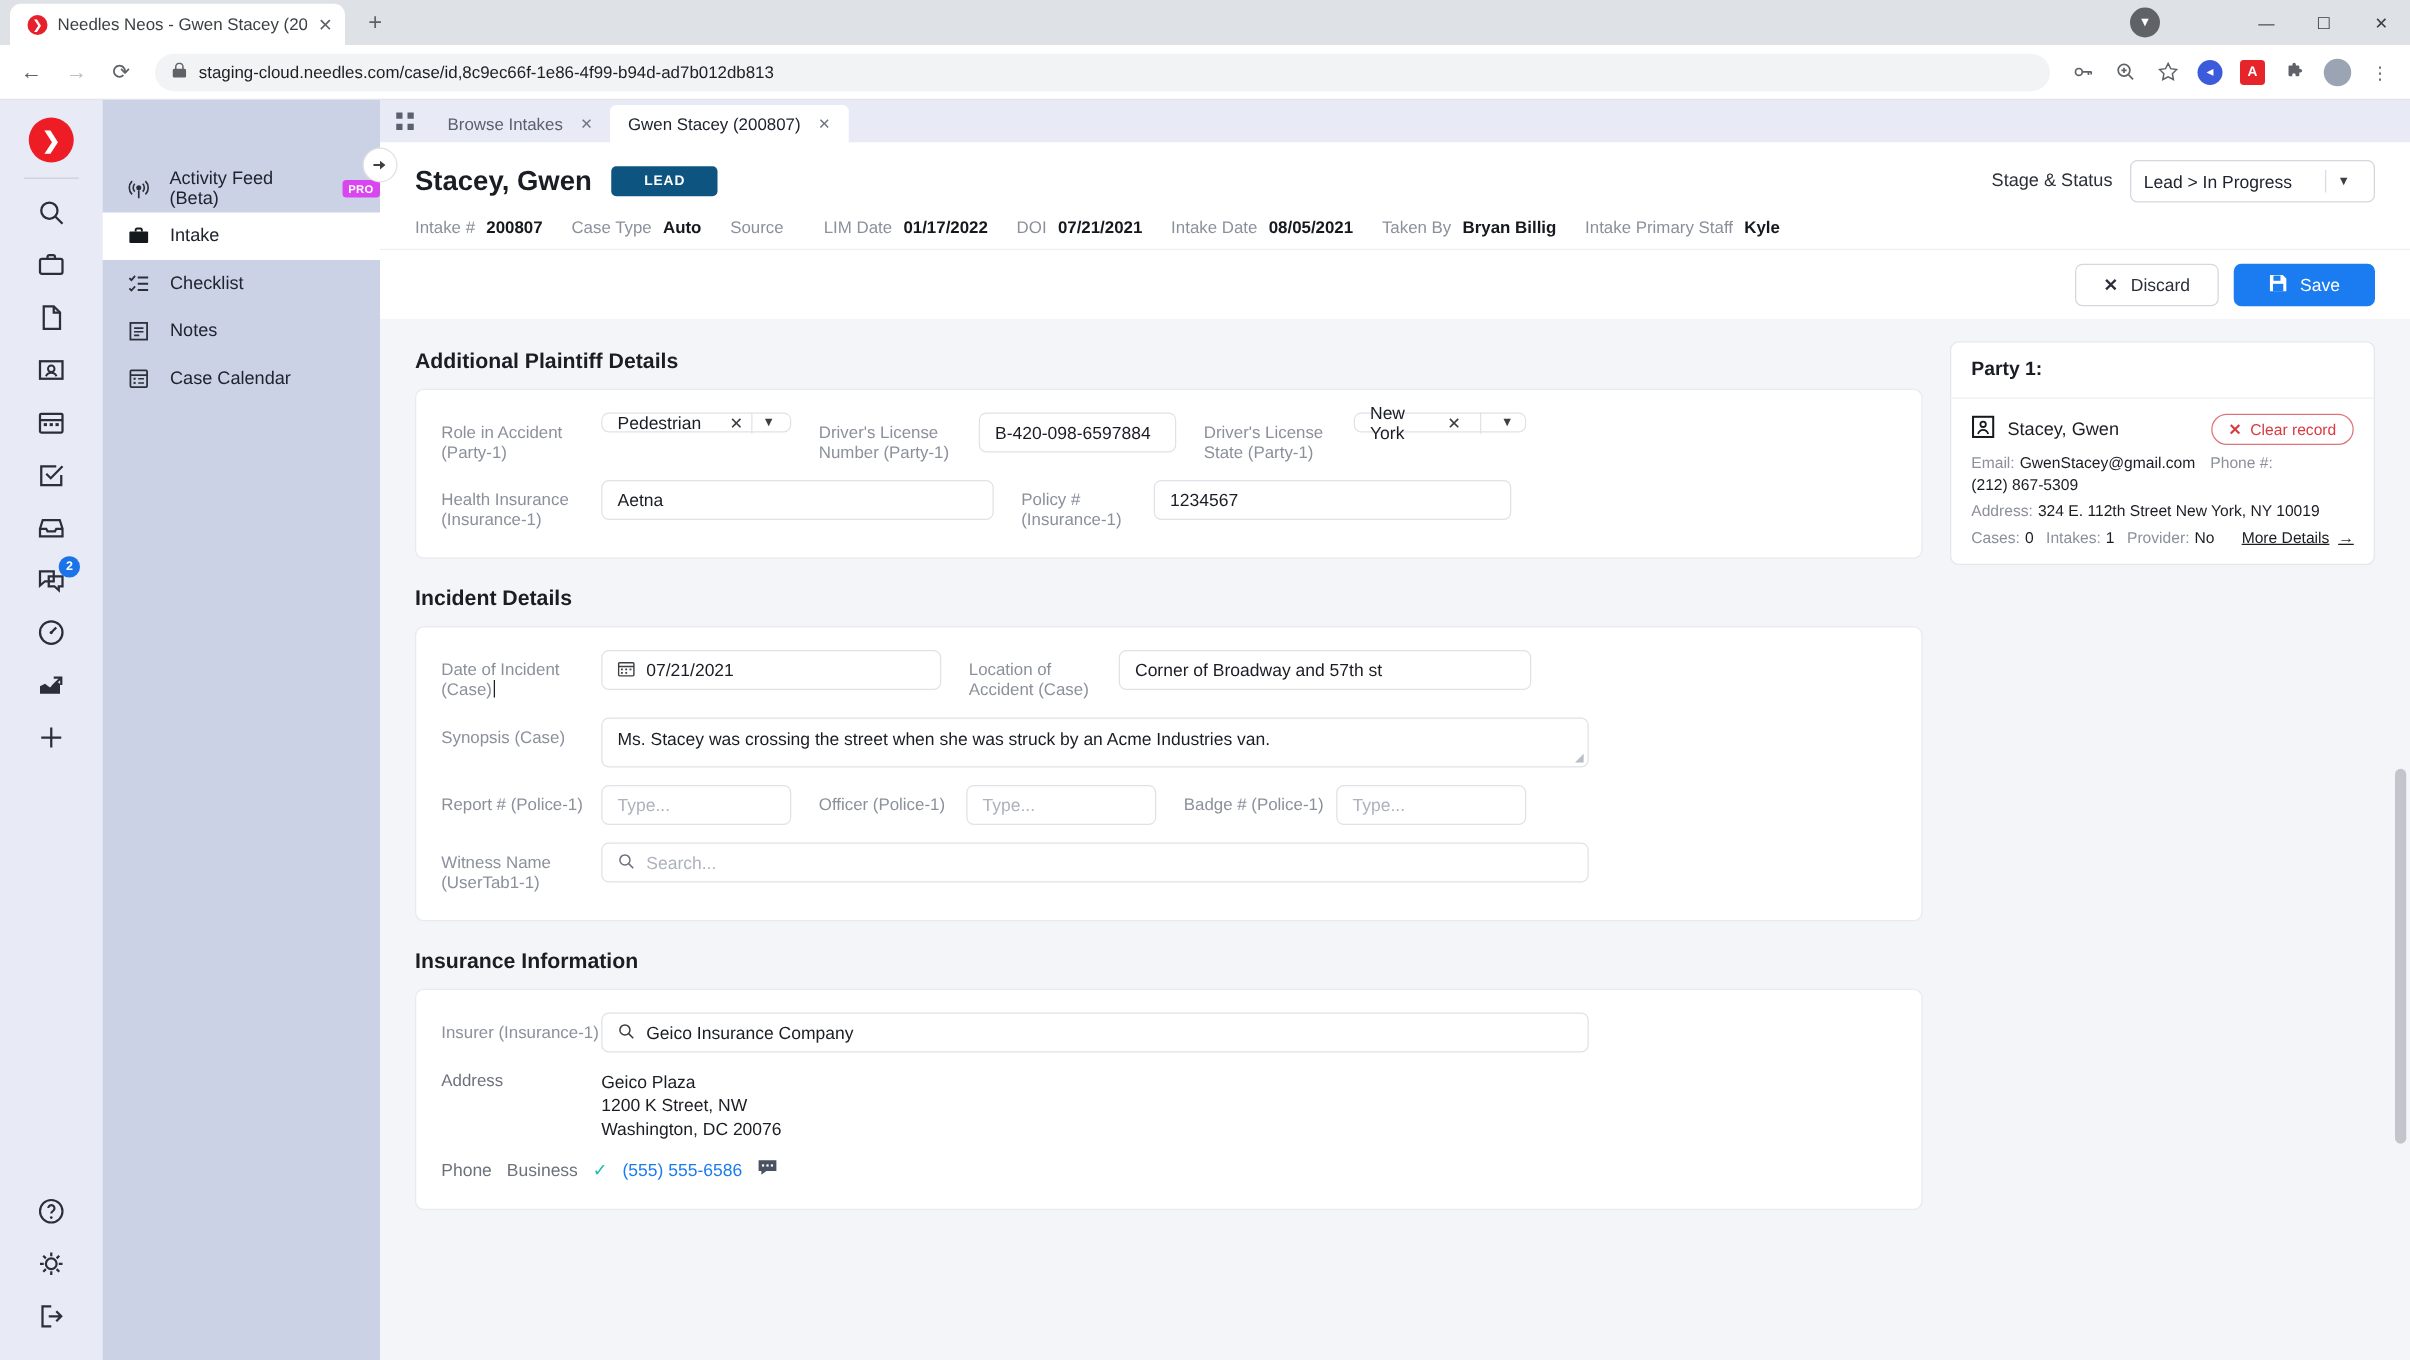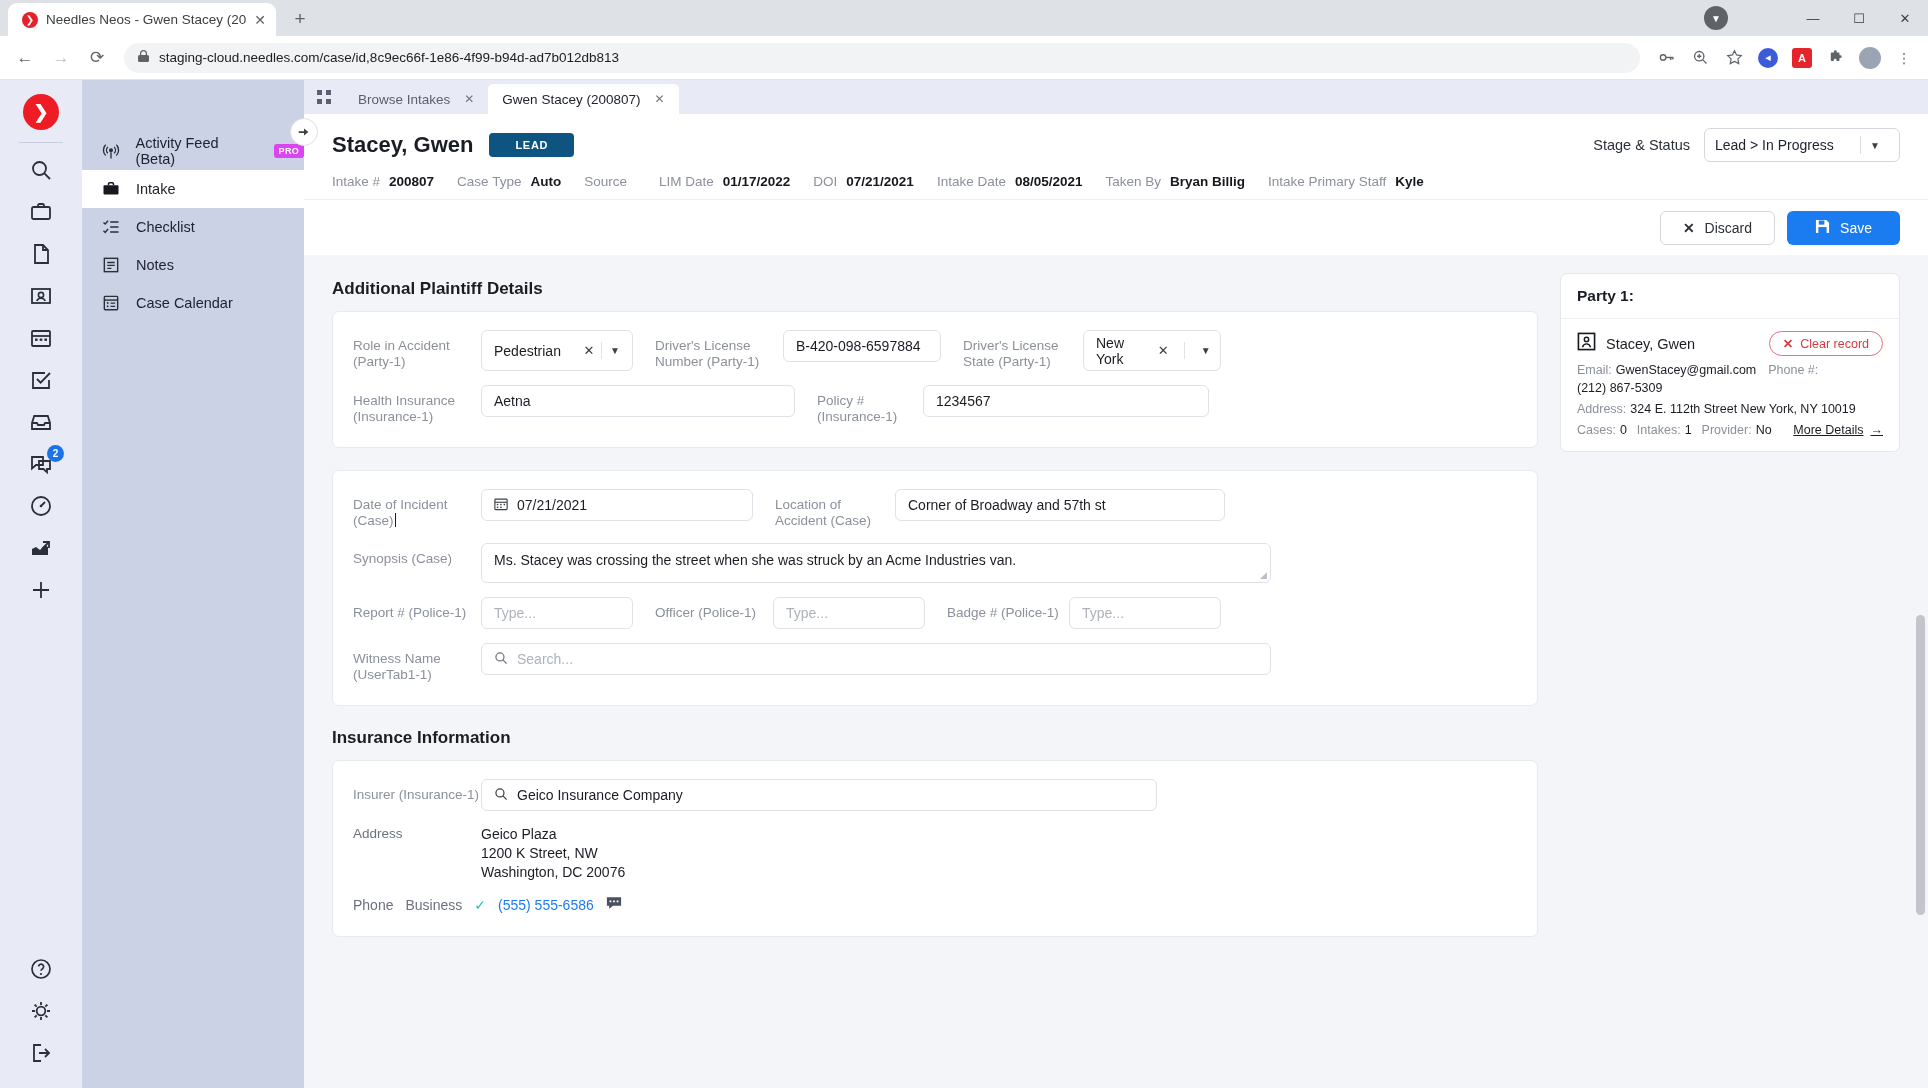--- a/index.html
+++ b/index.html
@@ -184,21 +184,21 @@
     font-size: 13.5px; color: #8b909b; line-height: 16px;
     padding-top: 8px; flex: 0 0 auto;
   }
   .inp {
     height: 32px; border: 1px solid #dfe2e7; border-radius: 6px; background: #fff;
     display: flex; align-items: center; padding: 0 12px;
     font-size: 14px; color: #1a1d23; cursor: text;
   }
   .inp.ph { color: #adb2bb; }
   .sel {
-    height: 41px; border: 1px solid #dfe2e7; border-radius: 6px; background: #fff;
+    height: 16px; border: 1px solid #dfe2e7; border-radius: 6px; background: #fff;
     display: flex; align-items: center; padding: 0 4px 0 12px;
     font-size: 14px; color: #1a1d23; cursor: pointer;
   }
   .sel .clr { width: 24px; text-align: center; font-size: 13px; color: #3c4043; }
   .sel .vdiv { width: 1px; height: 17px; background: #e0e3e8; }
   .sel .cr { width: 26px; text-align: center; font-size: 10px; color: #3c4043; }
   .grow { margin-left: auto; }
   .ta {
     border: 1px solid #dfe2e7; border-radius: 6px; background: #fff;
     padding: 8px 12px; font-size: 14px; color: #1a1d23; height: 40px;
@@ -585,20 +585,21 @@
             <div class="inp" style="width:314px;">
               <span>Aetna</span>
             </div>
             <span class="flabel" style="width:106px;margin-left:22px;">Policy # (Insurance-1)</span>
             <div class="inp" style="width:286px;">
               <span>1234567</span>
             </div>
           </div>
         </div>
 
+        <div class="sectitle">Incident Details</div>
         <div class="card">
           <div class="frow">
             <span class="flabel" style="width:128px;"><span>Date of Incident (Case)</span><span class="caret-bar"></span></span>
             <div class="inp icon-inp" style="width:272px;">
               <span>
                 <svg width="14" height="14" viewBox="0 0 16 16">
                     <rect x="1" y="2.5" width="14" height="12" rx="1" fill="none" stroke="#3c4043" stroke-width="1.3"></rect>
                     <path d="M1 6h14" stroke="#3c4043" stroke-width="1.3"></path>
                     <g fill="#3c4043">
                       <rect x="3.2" y="7.8" width="1.7" height="1.6"></rect>
@@ -648,21 +649,21 @@
               </span>
               <span>Search...</span>
             </div>
           </div>
         </div>
 
         <div class="sectitle">Insurance Information</div>
         <div class="card">
           <div class="frow">
             <span class="flabel" style="width:128px;">Insurer (Insurance-1)</span>
-            <div class="inp icon-inp" style="width:676px;">
+            <div class="inp icon-inp" style="width:790px;">
               <span>
                 <svg width="14" height="14" viewBox="0 0 16 16">
                     <circle cx="6.8" cy="6.8" r="4.6" fill="none" stroke="#3c4043" stroke-width="1.4"></circle>
                     <path d="M10.2 10.2L14.4 14.4" stroke="#3c4043" stroke-width="1.4"></path>
                   </svg>
               </span>
               <span>Geico Insurance Company</span>
             </div>
           </div>
           <div class="frow">

